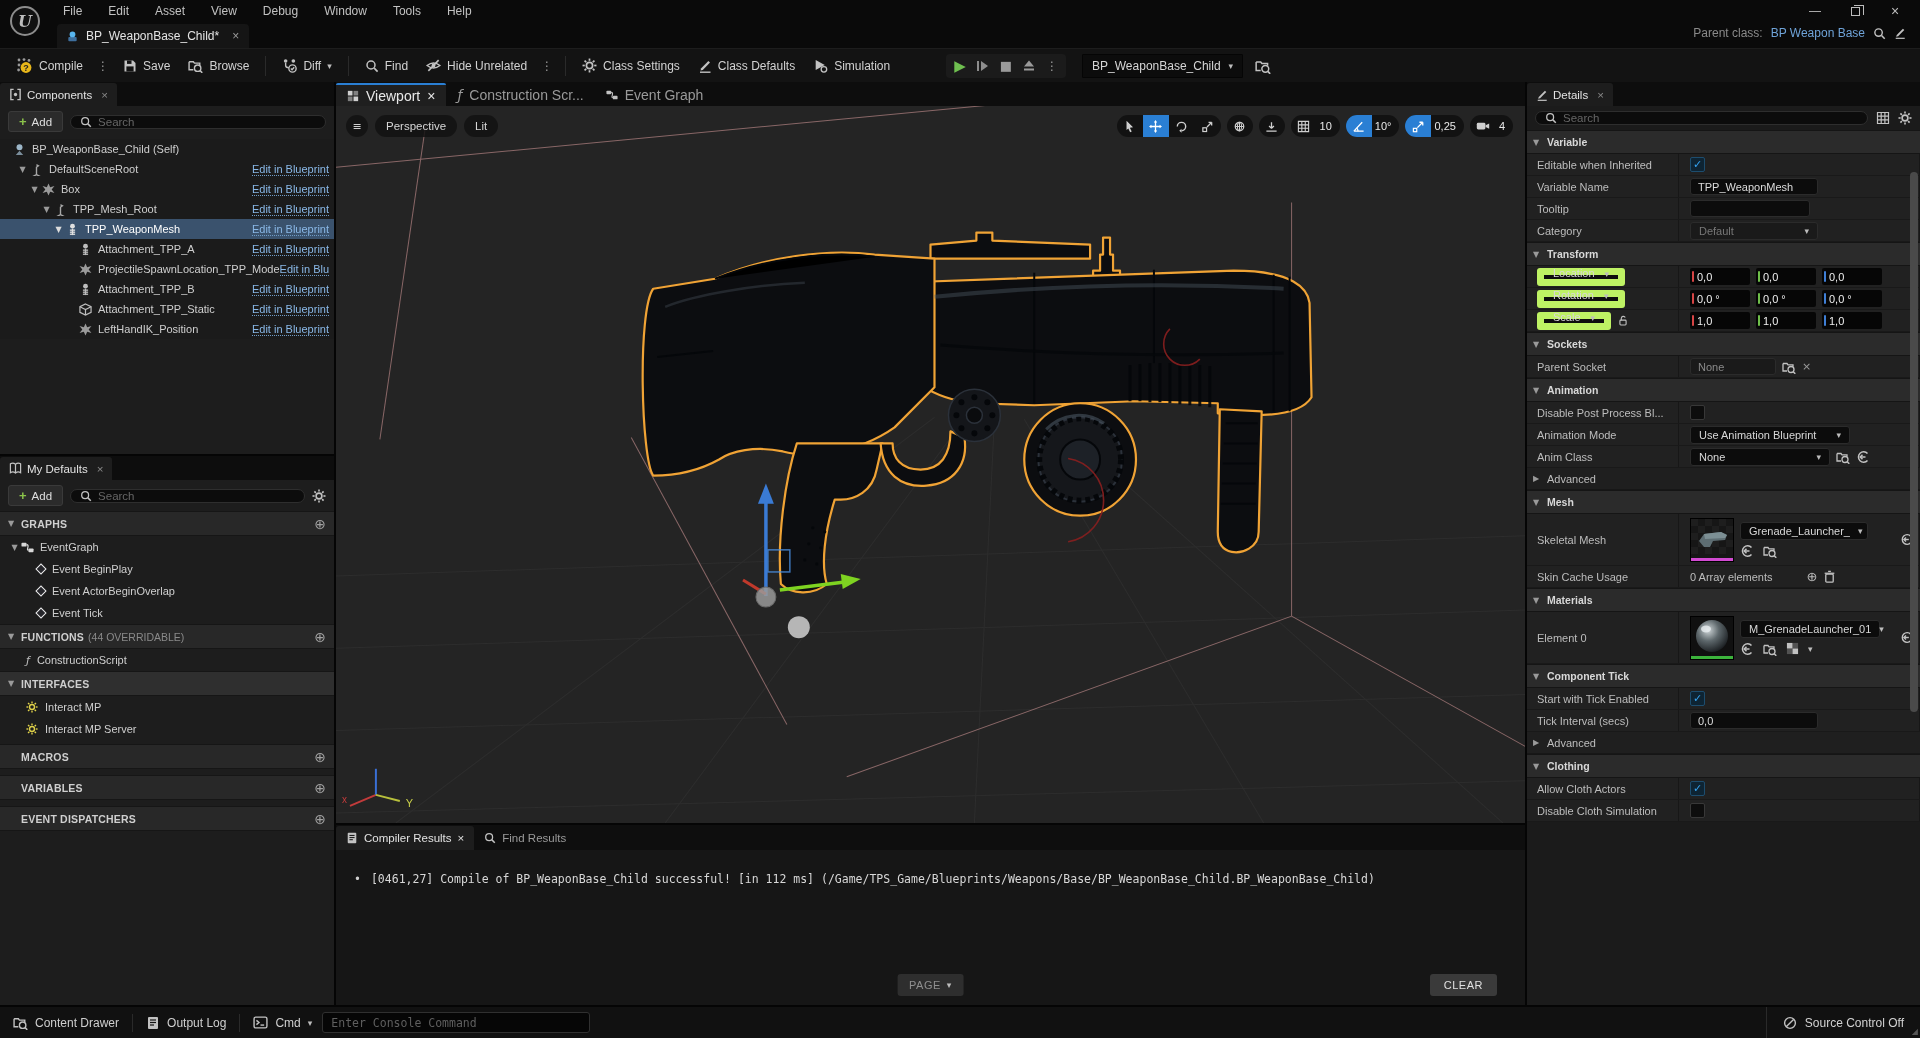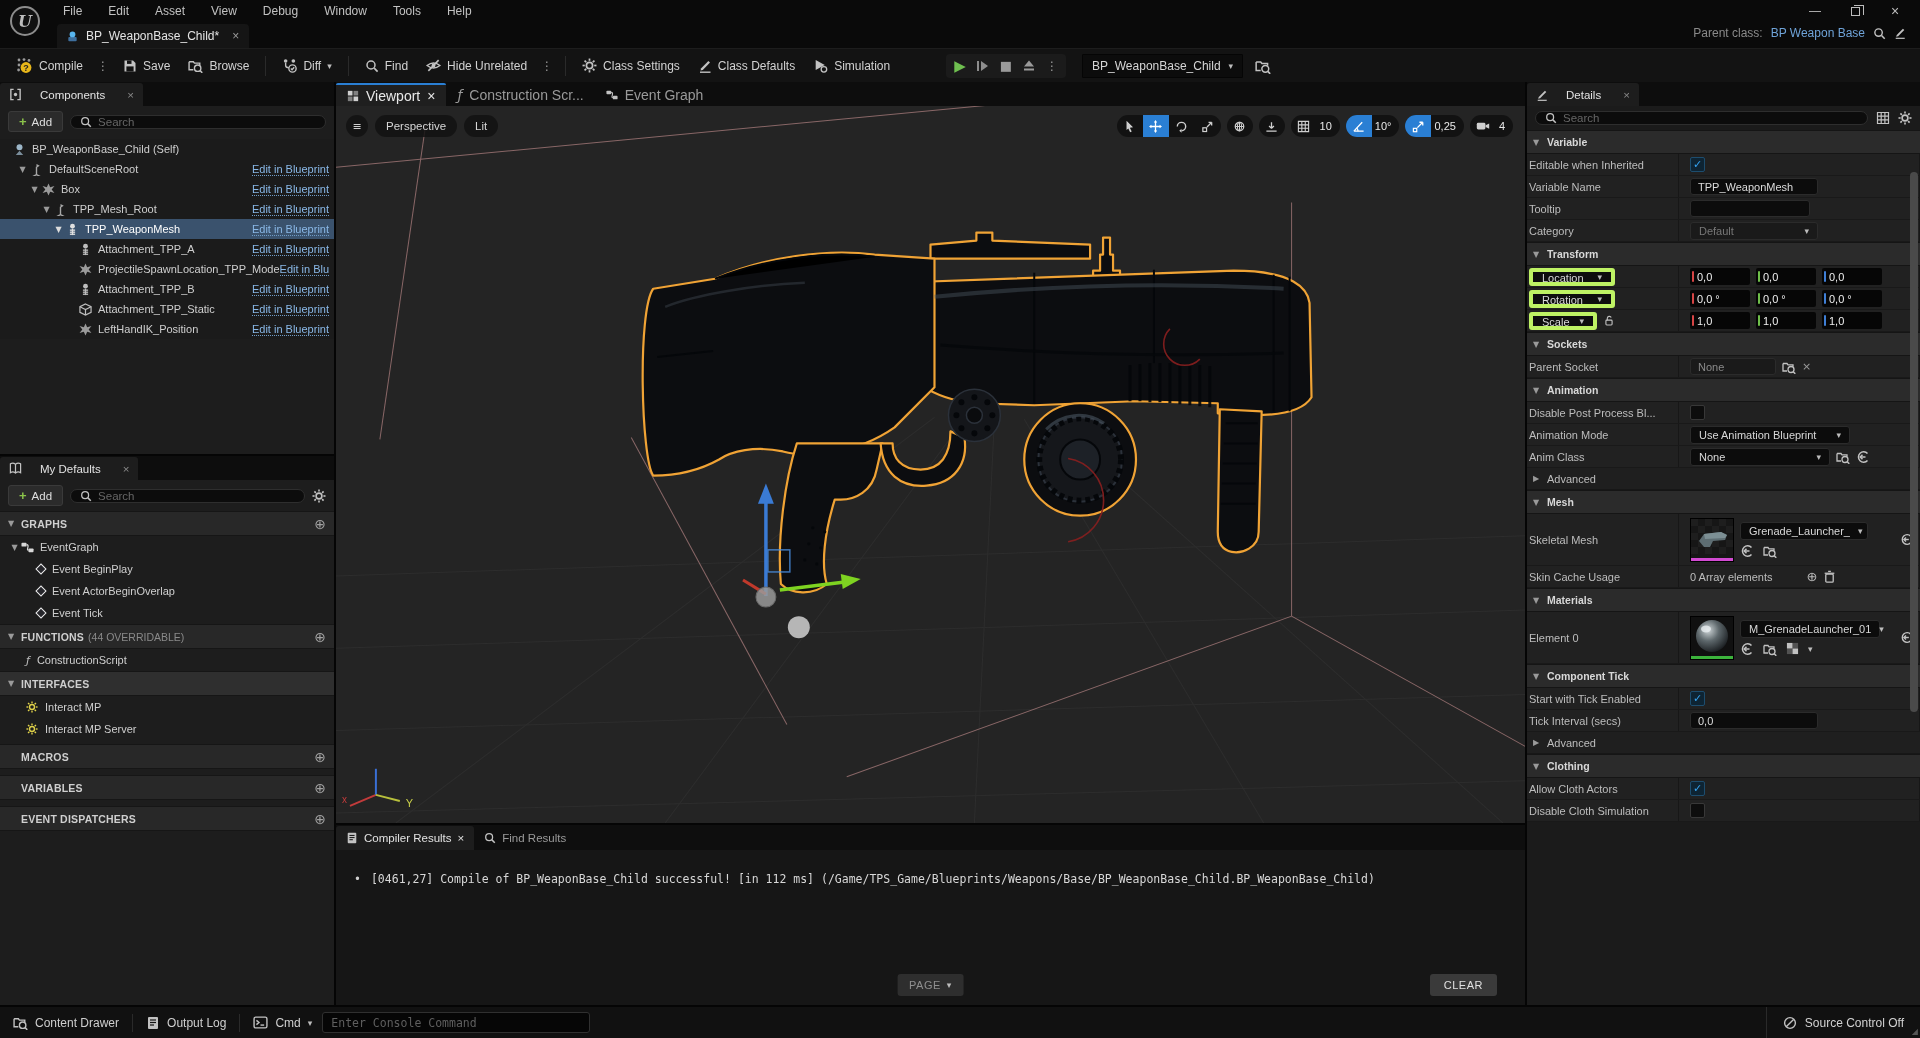--- a/index.html
+++ b/index.html
@@ -40,21 +40,21 @@
 .chev{font-family:"DejaVu Sans",sans-serif;font-size:9px;color:#bdbdbd}
 
 
 .main{display:flex;height:923px;background:#050505;gap:2px}
 .leftcol{width:334px;display:flex;flex-direction:column;gap:2px}
 .centercol{flex:1;display:flex;flex-direction:column;min-width:0}
 .rightcol{width:393px;display:flex;flex-direction:column}
 
 
 .ptabs{height:24px;background:#0d0d0d;display:flex;align-items:flex-end;flex-shrink:0}
-.ptab{height:23px;display:flex;align-items:center;gap:18px;padding:0 9px;font-size:11.5px;color:#9a9a9a}
+.ptab{height:23px;display:flex;align-items:center;gap:5px;padding:0 9px;font-size:11.5px;color:#9a9a9a}
 .ptab.active{background:#1d1d1d;color:#e2e2e2;border-radius:3px 3px 0 0}
 .ptab .close{color:#8a8a8a;margin-left:4px}
 .pbody{flex:1;background:#1d1d1d;overflow:hidden;position:relative}
 
 
 .srow{display:flex;align-items:center;gap:7px;padding:5px 8px}
 .addbtn{display:flex;align-items:center;gap:5px;background:#2b2b2b;border:1px solid #3a3a3a;border-radius:3px;
   height:21px;padding:0 10px;color:#dedede;font-size:11.5px}
 .addbtn .plus{color:#8bc34a;font-weight:bold;font-size:13px}
 .searchbox{flex:1;display:flex;align-items:center;gap:6px;background:#0c0c0c;border:1px solid #2e2e2e;
@@ -109,34 +109,34 @@
 .clearbtn{position:absolute;right:28px;bottom:9px;background:#3a3a3a;border-radius:3px;height:22px;
   display:flex;align-items:center;padding:0 14px;color:#e0e0e0;font-size:11px;letter-spacing:.5px}
 
 
 .details-body{flex:1;background:#1b1b1b;position:relative;overflow:hidden}
 .dsearch{display:flex;align-items:center;gap:8px;padding:5px 8px}
 .dsection{height:24px;background:#2b2b2b;display:flex;align-items:center;padding:0 6px;border-top:1px solid #151515;border-bottom:1px solid #151515}
 .dsection .caret{width:14px;font-size:8px;color:#9a9a9a}
 .dsection .dtitle{font-weight:bold;font-size:10.5px;color:#d8d8d8}
 .drow{display:flex;background:#212121;border-bottom:1px solid #191919;min-height:22px;align-items:stretch}
-.dlabel{width:152px;flex-shrink:0;display:flex;align-items:center;padding-left:2px;color:#bdbdbd;border-right:1px solid #171717;
+.dlabel{width:152px;flex-shrink:0;display:flex;align-items:center;padding-left:10px;color:#bdbdbd;border-right:1px solid #171717;
   white-space:nowrap;overflow:hidden}
 .dval{flex:1;display:flex;align-items:center;padding-left:11px;gap:6px;min-width:0;border-right:1px solid #171717;position:relative}
 .dadv{height:22px;display:flex;align-items:center;padding-left:6px;background:#1f1f1f;border-bottom:1px solid #171717;color:#bdbdbd}
 .dadv .caret{width:14px;font-size:8px;color:#9a9a9a}
 .cb{width:15px;height:15px;border-radius:2px;background:#0d0d0d;border:1px solid #383838;display:flex;align-items:center;justify-content:center}
 .cb.checked{background:#0e2433;border-color:#1d4d6e}
 .cb .tick{color:#35a5f5;font-size:11px;font-weight:bold;font-family:"DejaVu Sans",sans-serif}
 .dfield{background:#0c0c0c;border:1px solid #2b2b2b;border-radius:3px;height:17px;display:flex;align-items:center;
   padding:0 7px;color:#dcdcdc;font-size:11px}
 .dcombo{background:#0c0c0c;border:1px solid #2b2b2b;border-radius:3px;height:18px;display:flex;align-items:center;
   gap:8px;padding:0 8px;color:#d8d8d8;font-size:11px;justify-content:space-between}
 .dcombo.dis{background:#1a1a1a;color:#777}
-.tdrop{background:#0e0e0e;border:4px solid #bef264;border-radius:3px;height:18px;display:flex;align-items:flex-start;
+.tdrop{background:#0e0e0e;border:7px solid #bef264;border-radius:3px;height:18px;display:flex;align-items:flex-end;
   gap:10px;padding:0 9px;color:#d8d8d8;min-width:86px;justify-content:space-between}
 .tf{background:#060606;border-radius:2px;height:17px;width:60px;display:flex;align-items:center;padding-left:7px;
   color:#efefef;position:relative;font-size:11px}
 .tf:before{content:"";position:absolute;left:2px;top:3px;bottom:3px;width:2px;border-radius:1px}
 .tf.r:before{background:#d64545}.tf.g:before{background:#6fbf4a}.tf.b:before{background:#3f7fd6}
 .micon{color:#c2c2c2;display:flex;align-items:center}
 .thumb{width:44px;height:44px;border:1px solid #000;background:#101010;position:relative;flex-shrink:0}
 .thumb .ubar{position:absolute;left:0;right:0;bottom:0;height:3px}
 .dscroll{position:absolute;right:2px;top:66px;width:8px;height:540px;background:#4a4a4a;border-radius:4px}
 .tallrow{min-height:52px}

